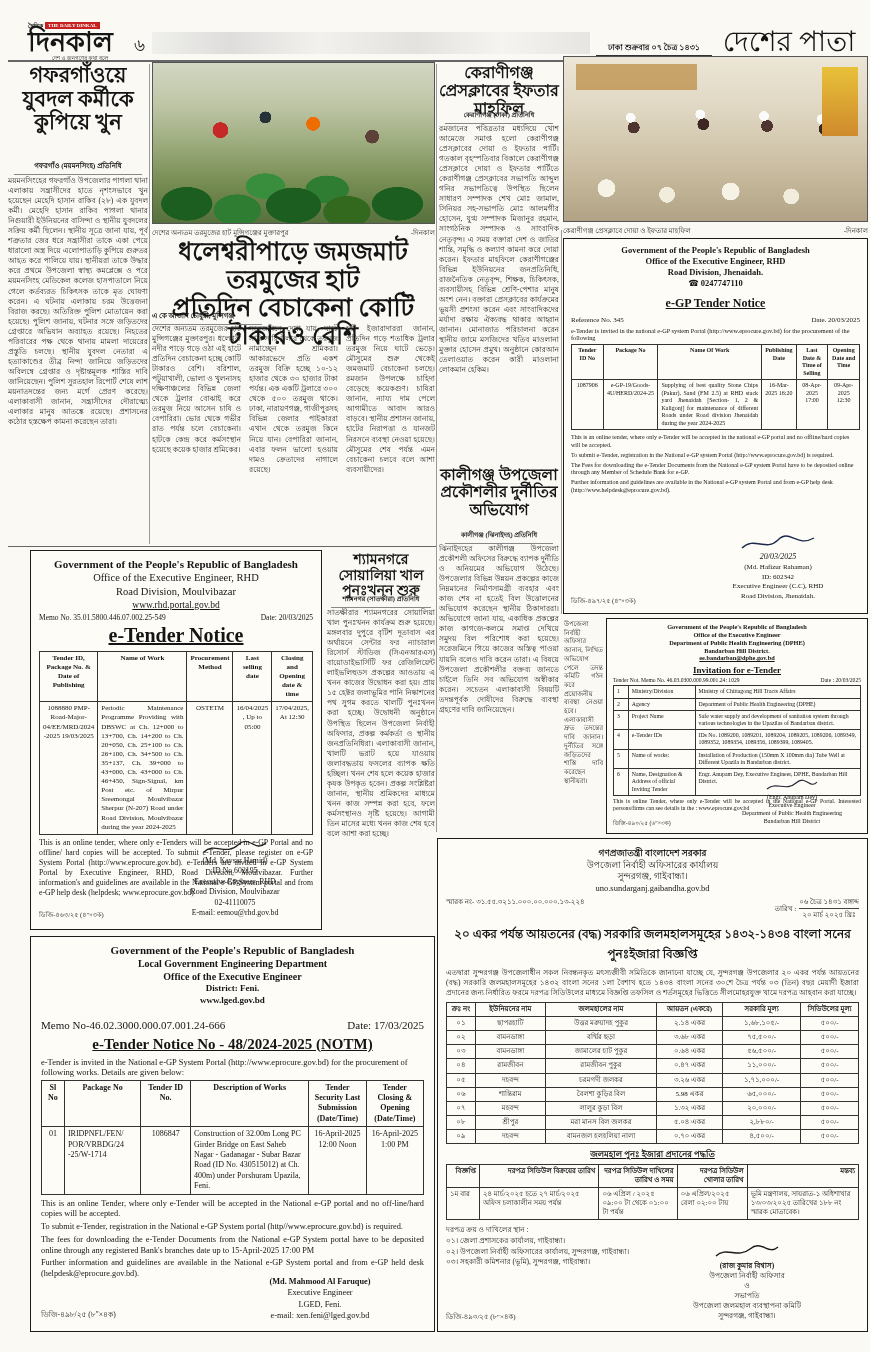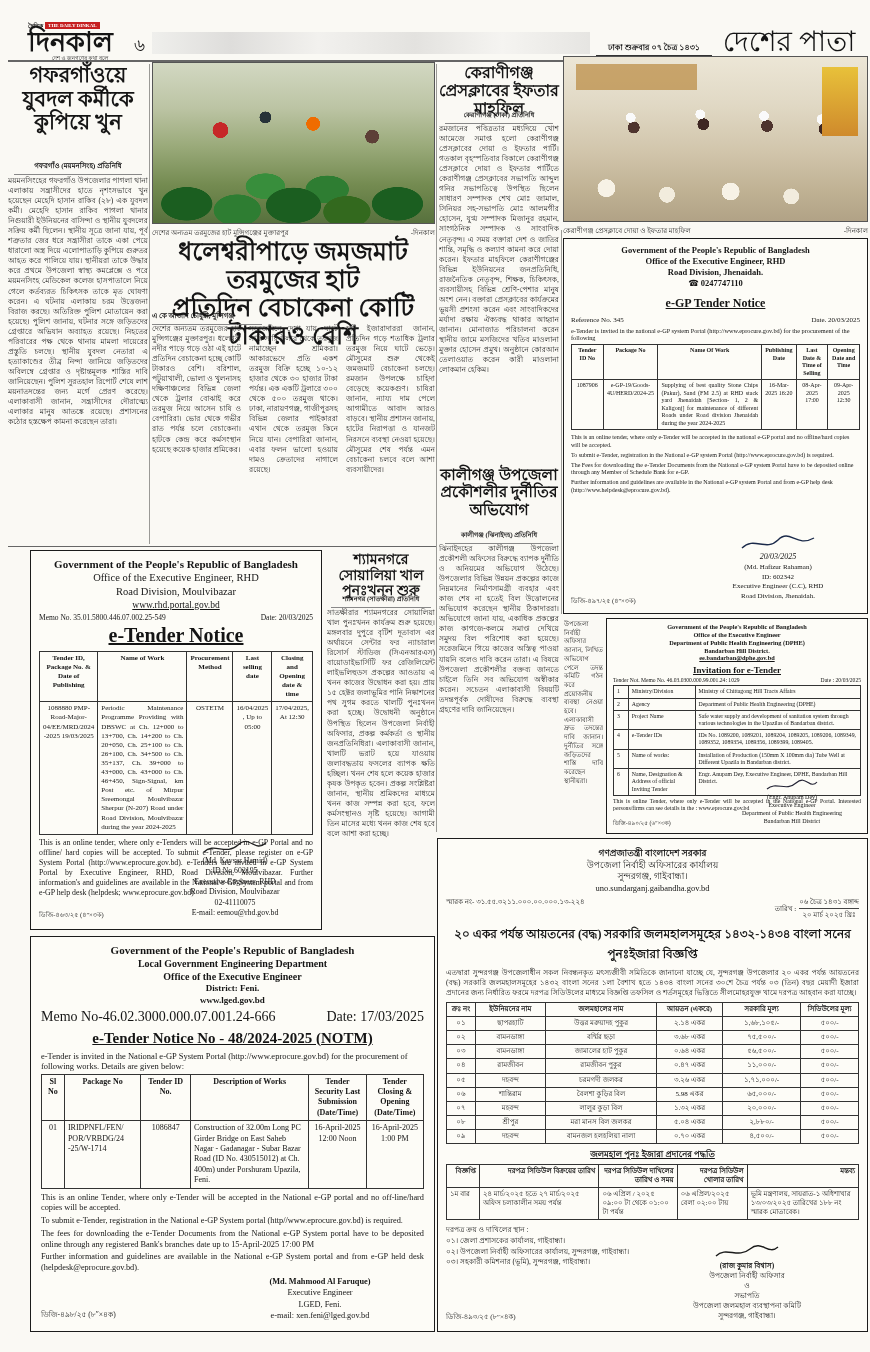--- a/index.html
+++ b/index.html
@@ -481,21 +481,21 @@
   </div>
 
   <div class="box" style="left:30px;top:936px;width:405px;height:396px;padding:6px 10px;">
     <div class="gov" style="font-size:11px;">
       <div>Government of the People's Republic of Bangladesh</div>
       <div style="font-size:10px;">Local Government Engineering Department</div>
       <div style="font-size:10px;">Office of the Executive Engineer</div>
       <div style="font-size:9px;">District: Feni.</div>
       <div style="font-size:9px;">www.lged.gov.bd</div>
     </div>
-    <div class="memo-row" style="font-size:14px;margin-top:2px;align-items:center;">
+    <div class="memo-row" style="font-size:11px;margin-top:12px;align-items:center;">
       <span>Memo No-46.02.3000.000.07.001.24-666</span>
       <span>Date: 17/03/2025</span>
     </div>
     <div class="notice-title" style="font-size:15px;margin:5px 0 4px 0;">e-Tender Notice No - 48/2024-2025 (NOTM)</div>
     <div style="font-size:8.5px;margin-bottom:3px;">e-Tender is invited in the National e-GP System Portal (http://www.eprocure.gov.bd) for the procurement of following works. Details are given below:</div>
     <table class="t-lged">
       <colgroup>
           <col style="width:6%">
           <col style="width:20%">
           <col style="width:13%">

